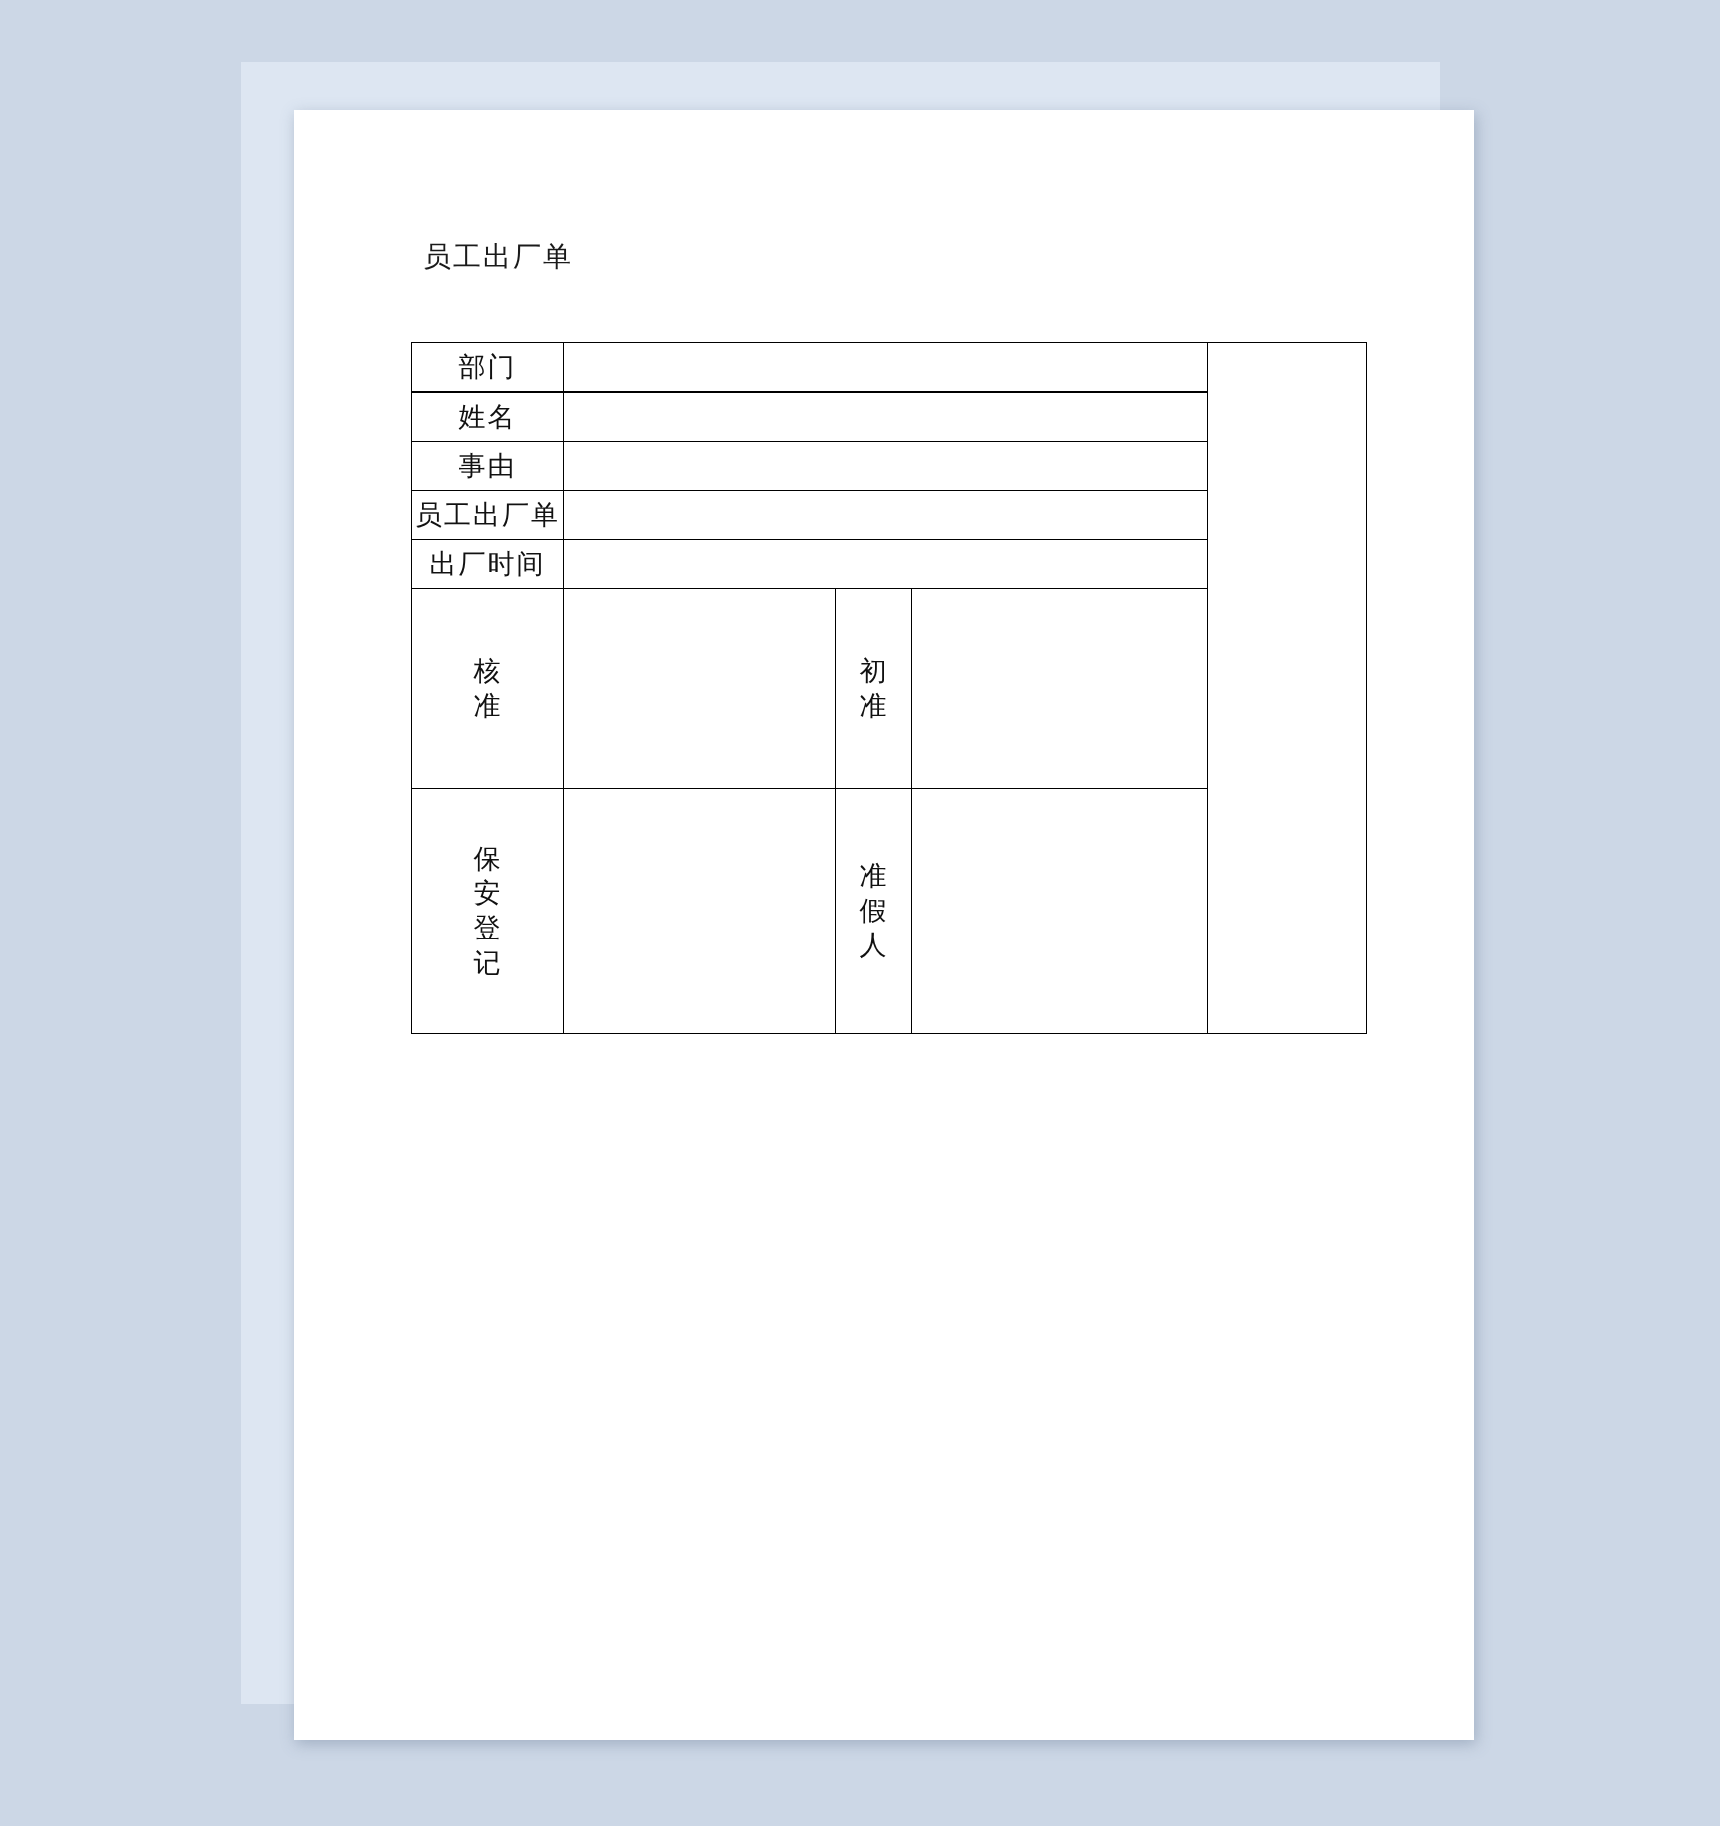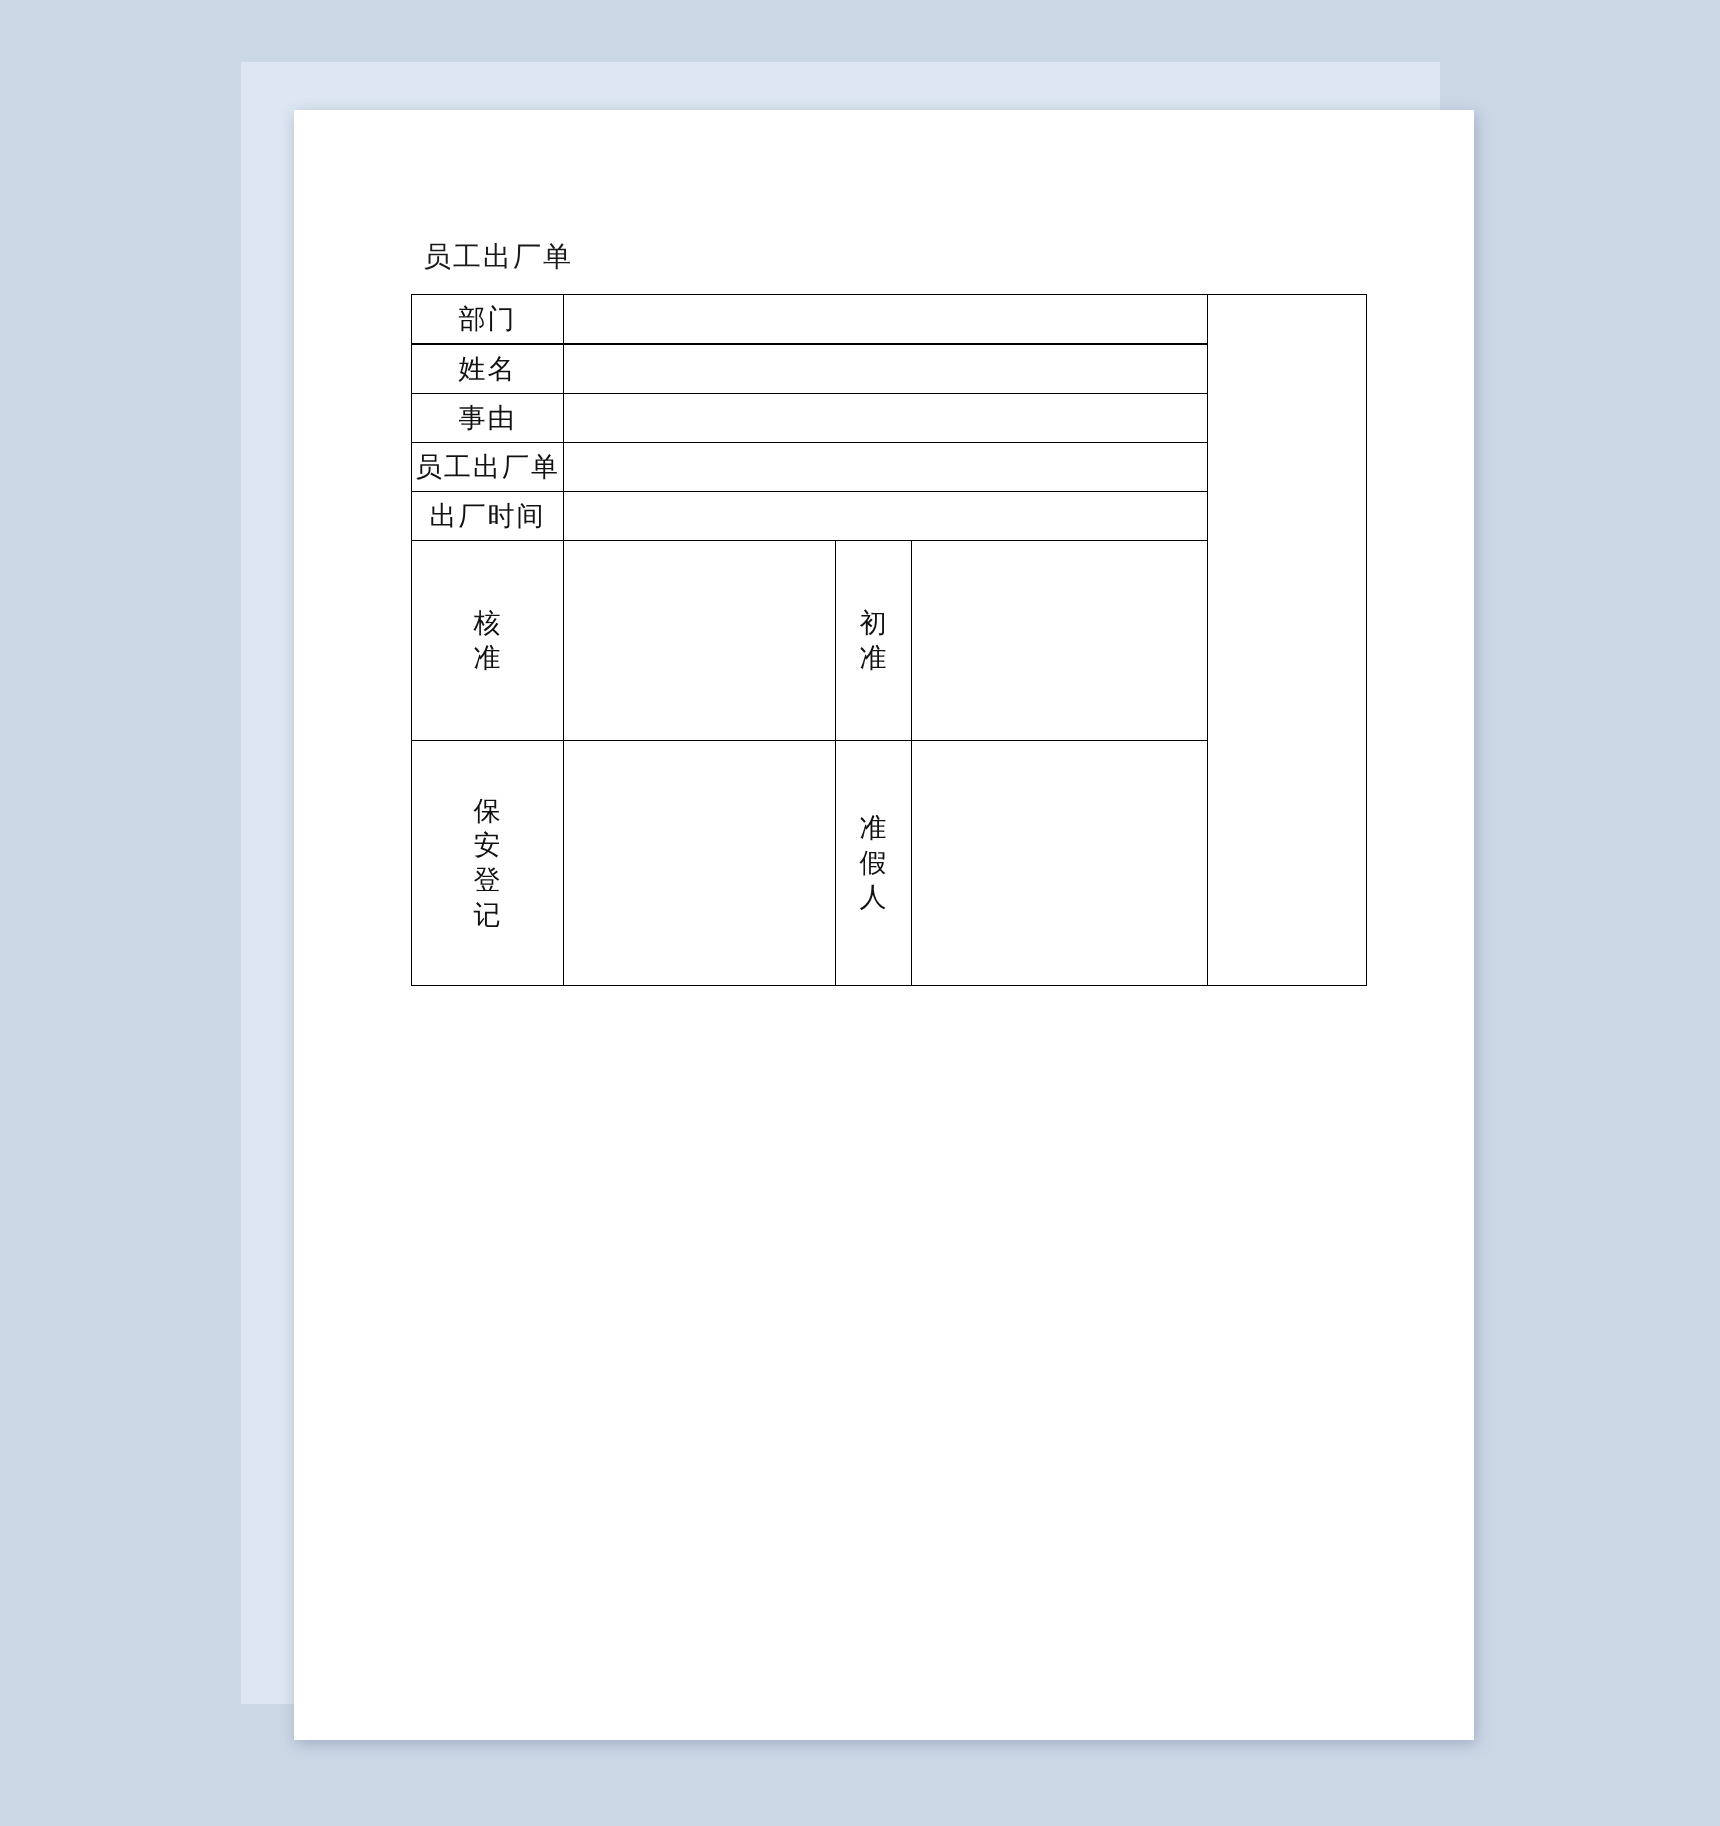--- a/index.html
+++ b/index.html
@@ -50,20 +50,21 @@
     position: absolute;
     left: 117px;
     top: 184px;
     width: 955px;
   }
 
   table.form {
     border-collapse: collapse;
     width: 955px;
     table-layout: fixed;
+    margin-top: 48px;
   }
   table.form td {
     border: 1.6px solid #000;
     font-size: 27px;
     color: #111;
     padding: 0;
     vertical-align: middle;
   }
 
   .lbl {

